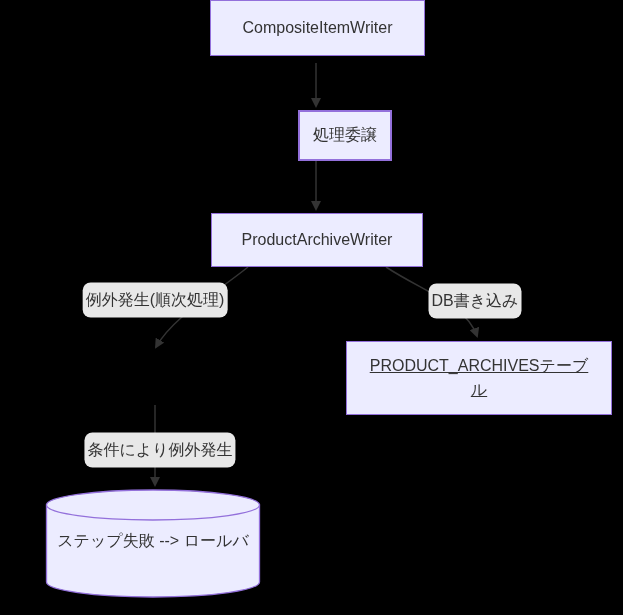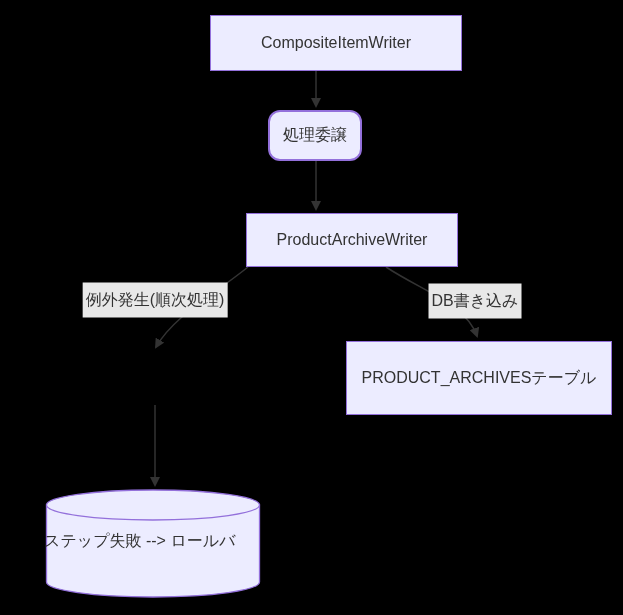--- a/index.html
+++ b/index.html
@@ -12,32 +12,32 @@
   }
   .edge-layer { position:absolute; left:0; top:0; z-index:1; }
   .edge-layer path.edge { fill:none; stroke:var(--edge-line,#333); stroke-width:1.5px; }
   .edge-layer marker path { fill:var(--edge-line,#333); stroke:none; }
   .node {
     position:absolute; z-index:3;
     display:flex; align-items:center; justify-content:center; text-align:center;
     background:var(--node-fill,#ECECFF);
     border:1.3px solid var(--node-border,#9370DB);
   }
-  .node.rounded { border-radius:12px; border-width:2px; }
-  .node.multiline { flex-direction:row; line-height:24px; }
+  .node.rounded { border-radius:0; border-width:2px;margin-left:30px; }
+  .node.multiline { flex-direction:column; line-height:24px;text-decoration:underline; }
   .edge-label {
     position:absolute; z-index:2; transform:translate(-50%,-50%);
     background:var(--edge-label-bg,#e8e8e8); color:var(--edge-label-text,#333);
-    padding:7px 3px; white-space:nowrap;
+    padding:7px 3px; white-space:nowrap;border-radius:8px;
   }
   .cylinder-svg { position:absolute; left:44px; top:488px; z-index:3; }
   .cylinder-shape { fill:var(--node-fill,#ECECFF); stroke:var(--node-border,#9370DB); stroke-width:1.3px; }
   .cyl-label {
     position:absolute; left:44px; top:530px; width:218px; z-index:4;
-    text-align:left; line-height:22px;
+    text-align:center; line-height:22px;
   }
 </style>
 </head>
 <body>
 
 <div class="canvas">
 
   <svg class="edge-layer" width="623" height="615" aria-hidden="true">
     <defs>
       <marker id="arrowhead" viewBox="0 0 10 10" refX="8" refY="5" markerWidth="10" markerHeight="10" markerUnits="userSpaceOnUse" orient="auto">
@@ -46,26 +46,27 @@
     </defs>
     <path class="edge" d="M316,63 L316,106" marker-end="url(#arrowhead)"></path>
     <path class="edge" d="M316,161 L316,209" marker-end="url(#arrowhead)"></path>
     <path class="edge" d="M248,267 C212,296 174,316 156,347" marker-end="url(#arrowhead)"></path>
     <path class="edge" d="M386,267 C424,292 466,304 477,336" marker-end="url(#arrowhead)"></path>
     <path class="edge" d="M155,405 L155,485" marker-end="url(#arrowhead)"></path>
   </svg>
 
   <div class="edge-label" style="left:155px; top:300px;">例外発生(順次処理)</div>
   <div class="edge-label" style="left:475px; top:301px;">DB書き込み</div>
+  <div class="edge-label" style="left:160px; top:450px;">条件により例外発生</div>
 
-  <div class="node" style="left:210px; top:15px; width:252px; height:56px;">CompositeItemWriter</div>
+  <div class="node" style="left:210px; top:0; width:215px; height:56px;">CompositeItemWriter</div>
 
   <div class="node rounded" style="left:268px; top:110px; width:94px; height:51px;">処理委譲</div>
 
-  <div class="node" style="left:211px; top:213px; width:212px; height:54px;margin-left:35px;">ProductArchiveWriter</div>
+  <div class="node" style="left:211px; top:213px; width:212px; height:54px;">ProductArchiveWriter</div>
 
 
   <div class="node multiline" style="left:346px; top:341px; width:266px; height:74px;">
     <div>PRODUCT_ARCHIVESテーブ</div>
     <div>ル</div>
   </div>
 
   <svg class="cylinder-svg" width="218" height="112" aria-hidden="true">
     <path class="cylinder-shape" d="M2.5,17 L2.5,94 A106.5,15 0 0 0 215.5,94 L215.5,17 Z"></path>
     <ellipse class="cylinder-shape" cx="109" cy="17" rx="106.5" ry="15"></ellipse>

